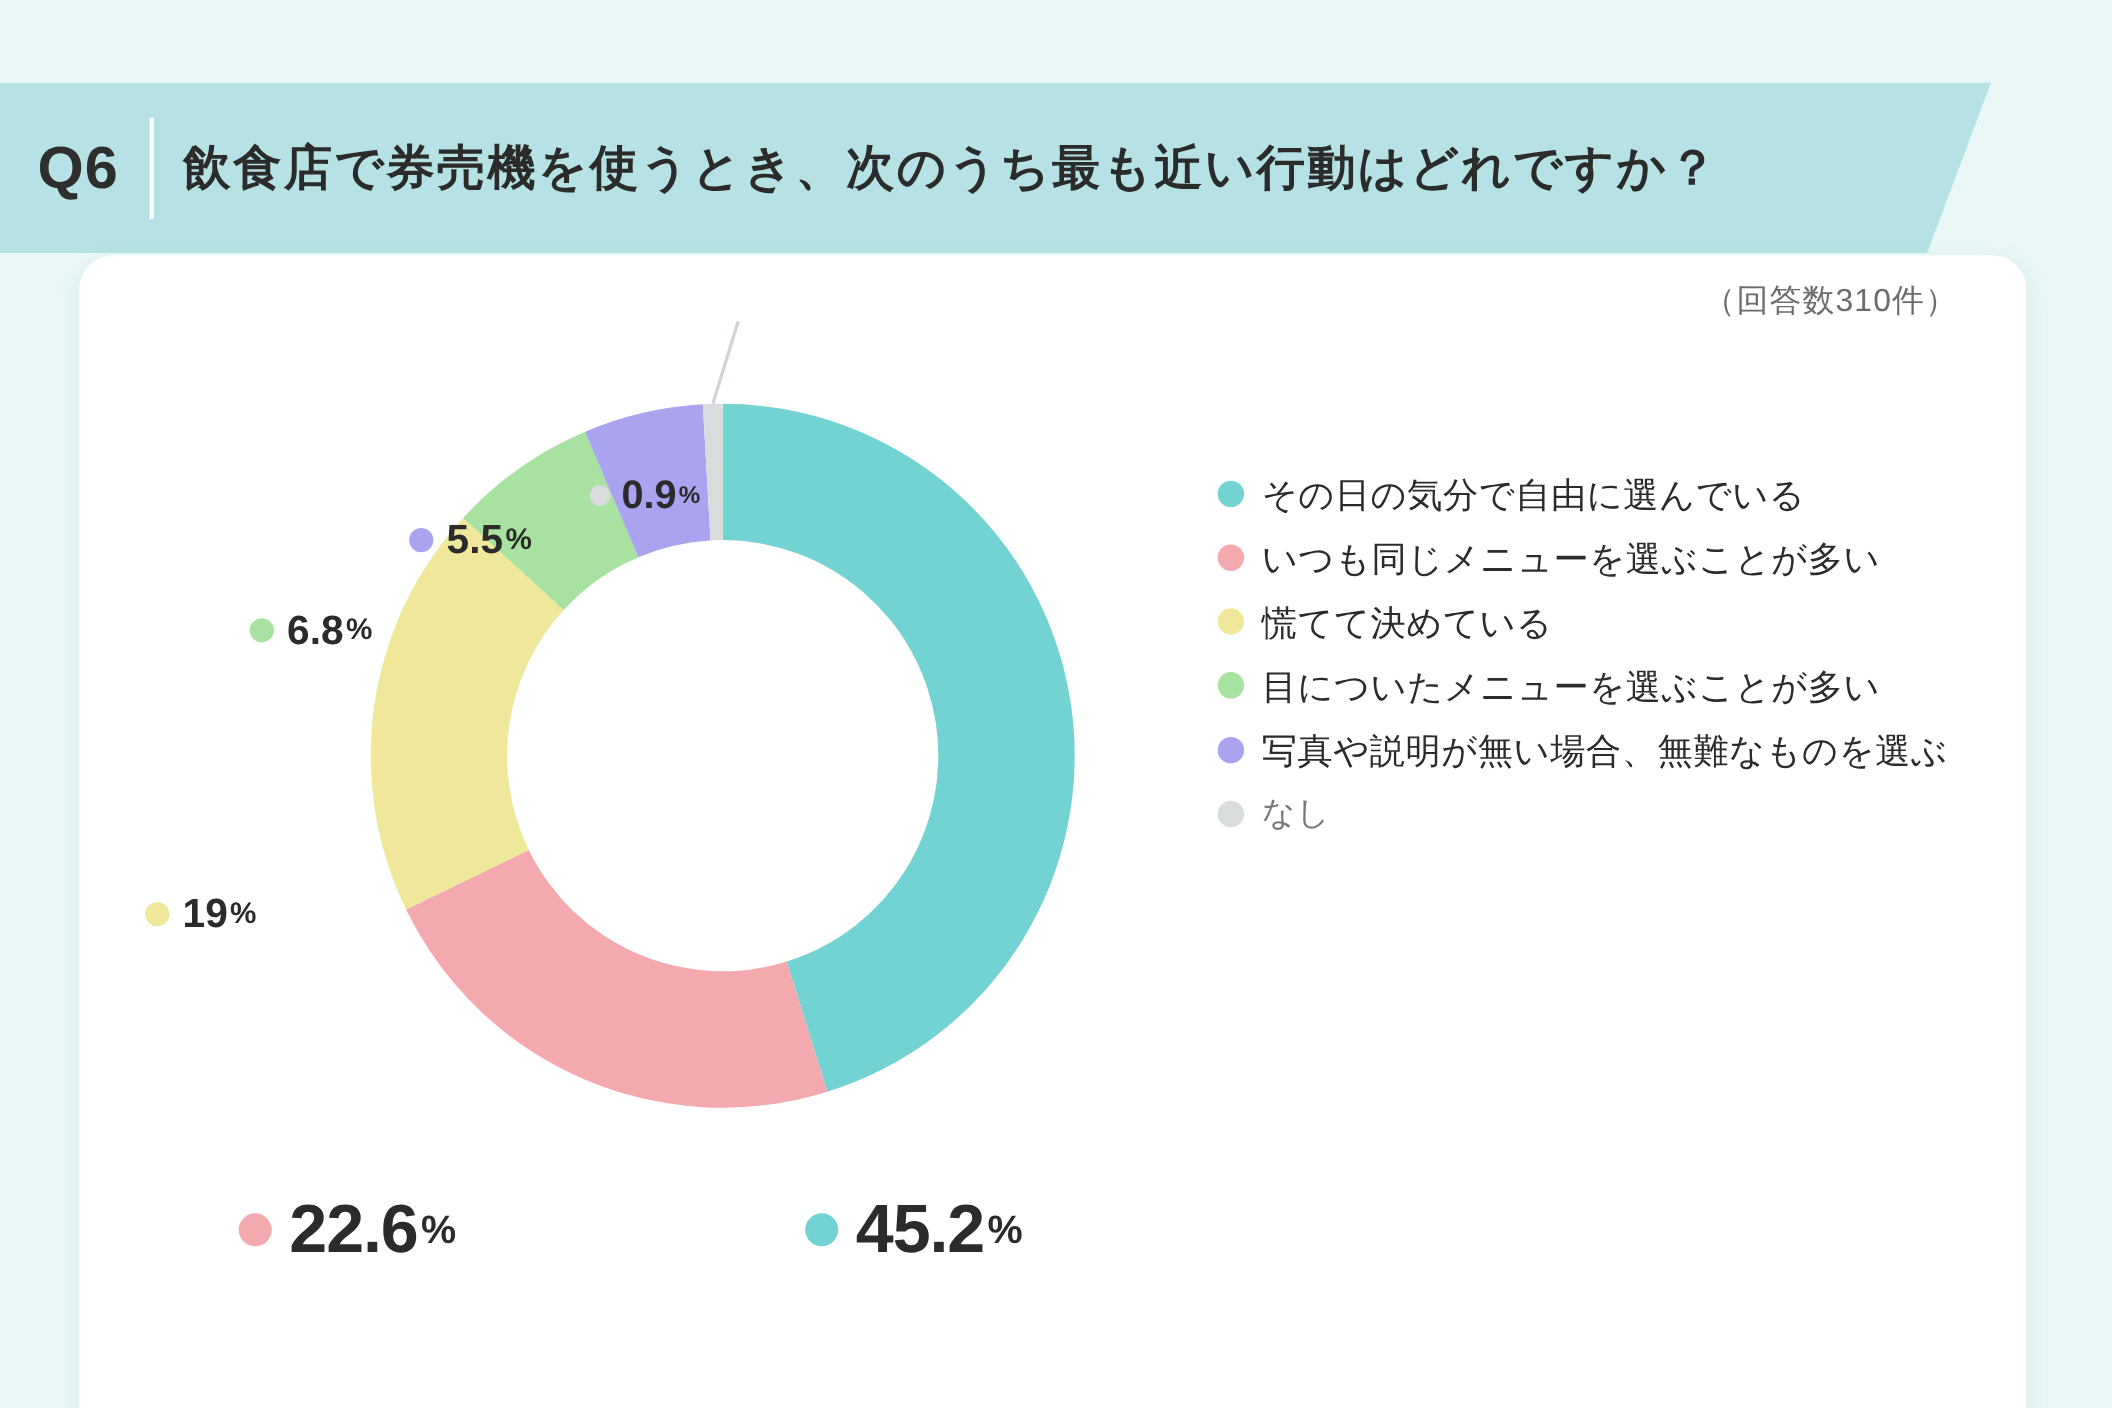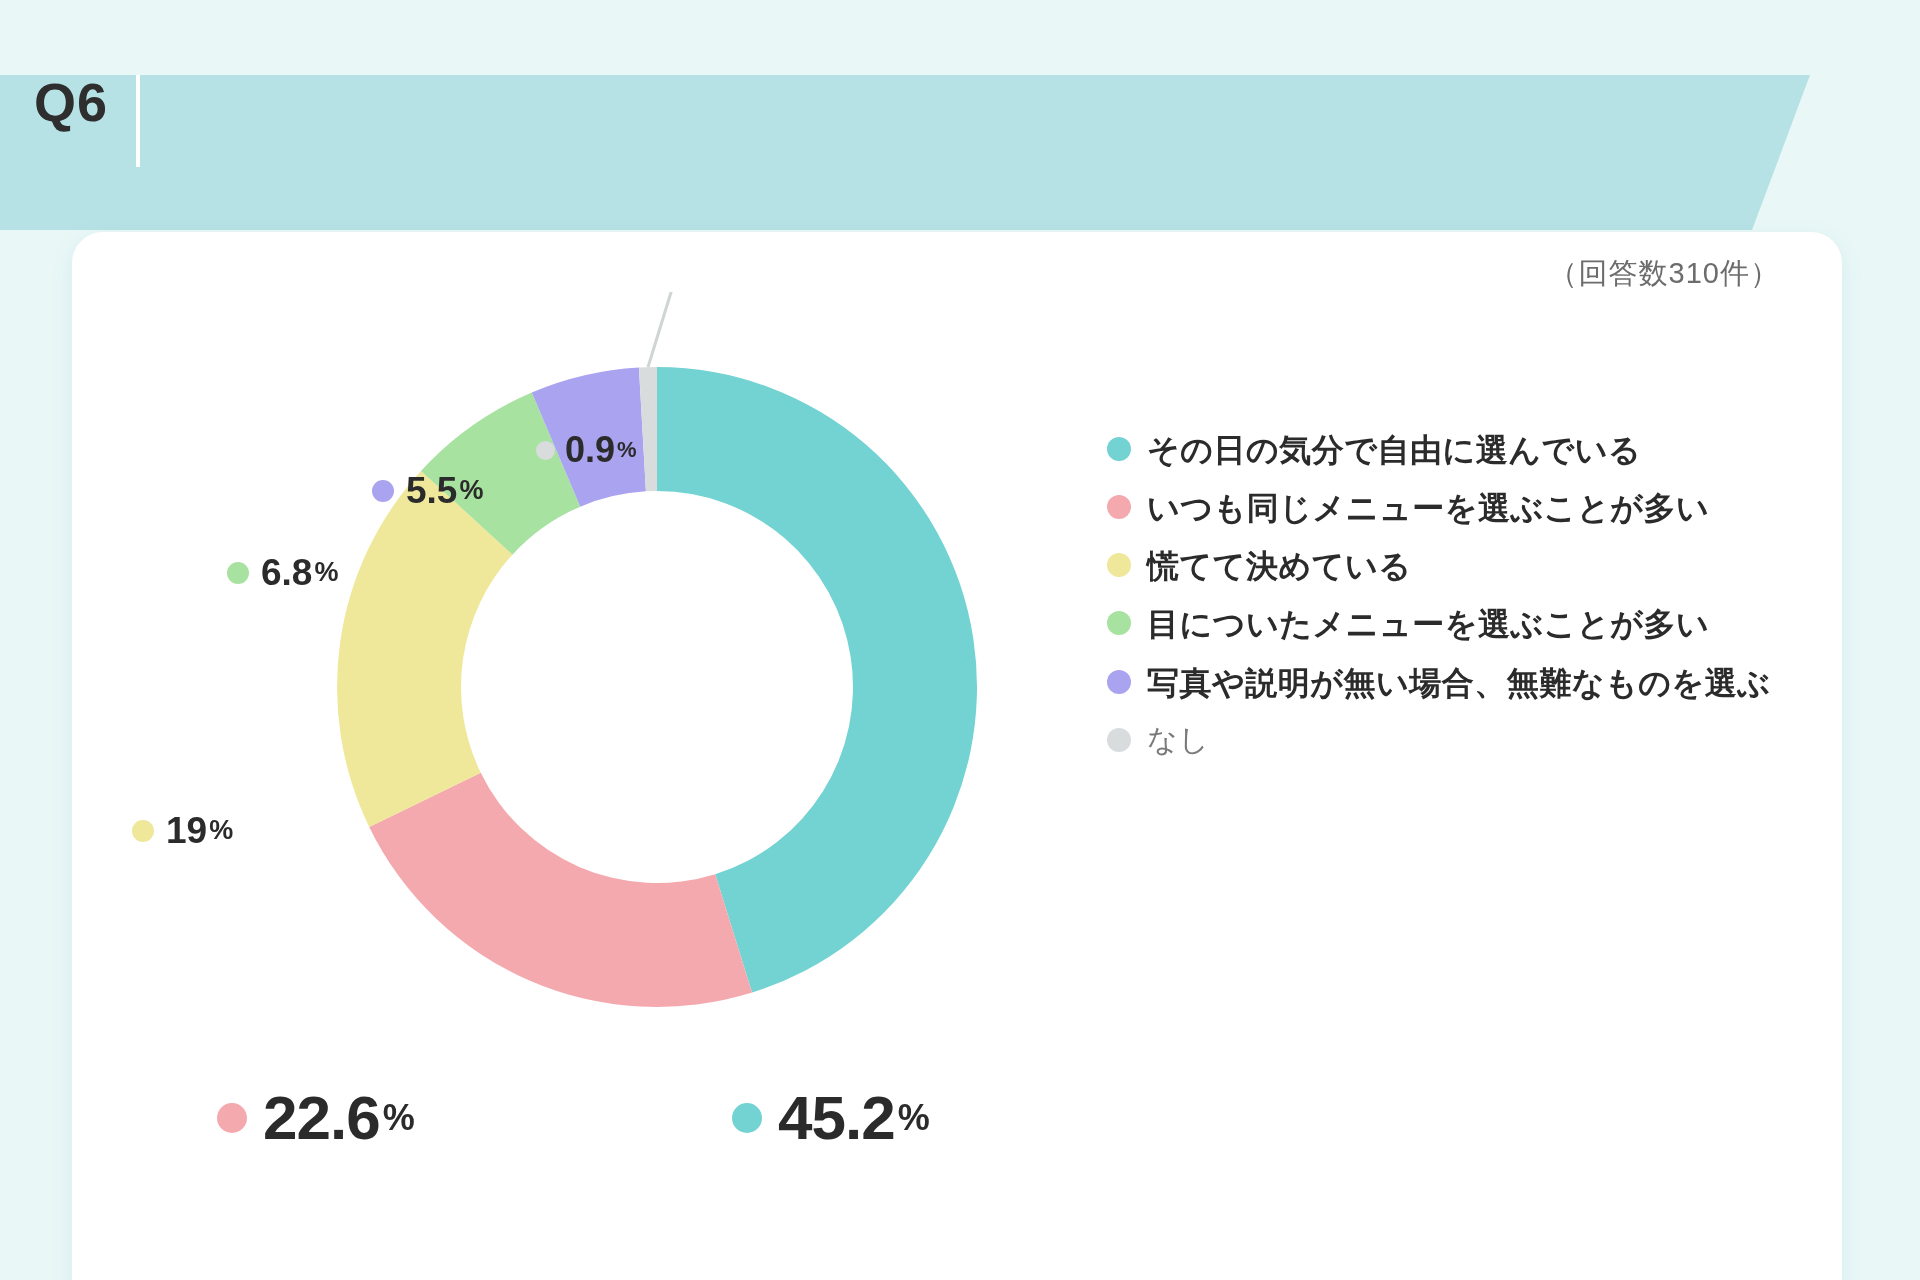--- a/index.html
+++ b/index.html
@@ -10,21 +10,21 @@
     overflow: hidden;
   }
   #page { position: relative; width: 1920px; height: 1280px; background: #e9f7f7; }
 
   
   .header-band {
     position: absolute; left: 0; top: 75px;
     width: 1810px; height: 155px;
     background: #b6e2e5;
     clip-path: polygon(0 0, 1810px 0, 1752px 155px, 0 155px);
-    display: flex; align-items: flex-start;
+    display: flex; align-items: center;
   }
   .q-number {
     margin-left: 34px;
     font-size: 54px; font-weight: 700; color: #2e2e2e;
     letter-spacing: 1px; line-height: 1;
   }
   .q-divider {
     width: 4px; height: 92px; background: #ffffff;
     margin: 0 26px 0 28px; flex: none;
   }
@@ -69,41 +69,42 @@
   .callout.small .cpct { font-size: 22px; margin-left: 2px; }
 
   
   .legend { position: absolute; left: 1035px; top: 196px; width: 700px; }
   .legend-item { display: flex; align-items: flex-start; margin-bottom: 14px; }
   .legend-dot {
     width: 24px; height: 24px; border-radius: 50%;
     flex: none; margin-top: 9px; margin-right: 16px;
   }
   .legend-label {
-    font-size: 32px; font-weight: 700; color: #2b2b2b;
+    font-size: 32px; font-weight: 400; color: #2b2b2b;
     line-height: 1.38; letter-spacing: 0.5px;
   }
   .legend-item.muted .legend-label { font-weight: 400; color: #7a7a7a; font-size: 30px; }
 
   
   .logo { position: absolute; right: 54px; bottom: 36px; display: flex; align-items: flex-end; }
   .logo-text {
     font-size: 54px; font-weight: 700; color: #3a3a3a;
     letter-spacing: -1px; line-height: 1;
   }
   .logo-mark { position: absolute; left: 44px; top: -20px; width: 28px; height: 30px; }
 </style>
 </head>
 <body>
 
 <div id="page">
 
   <div class="header-band">
     <div class="q-number">Q6</div>
     <div class="q-divider"></div>
+    <div class="q-text">飲食店で券売機を使うとき、次のうち最も近い行動はどれですか？</div>
   </div>
 
   <div class="card">
 
     <div class="resp-count">（回答数310件）</div>
 
     <div class="donut-wrap">
       <svg class="donut-svg" viewBox="0 0 790 790">
         <g id="donut-slices">
             <path d="M 395 75 A 320 320 0 0 1 490.05330610465137 700.5566543189257 L 453.22014998909896 582.153450770342 A 196 196 0 0 0 395 199 Z" fill="#73d2d2"></path>

